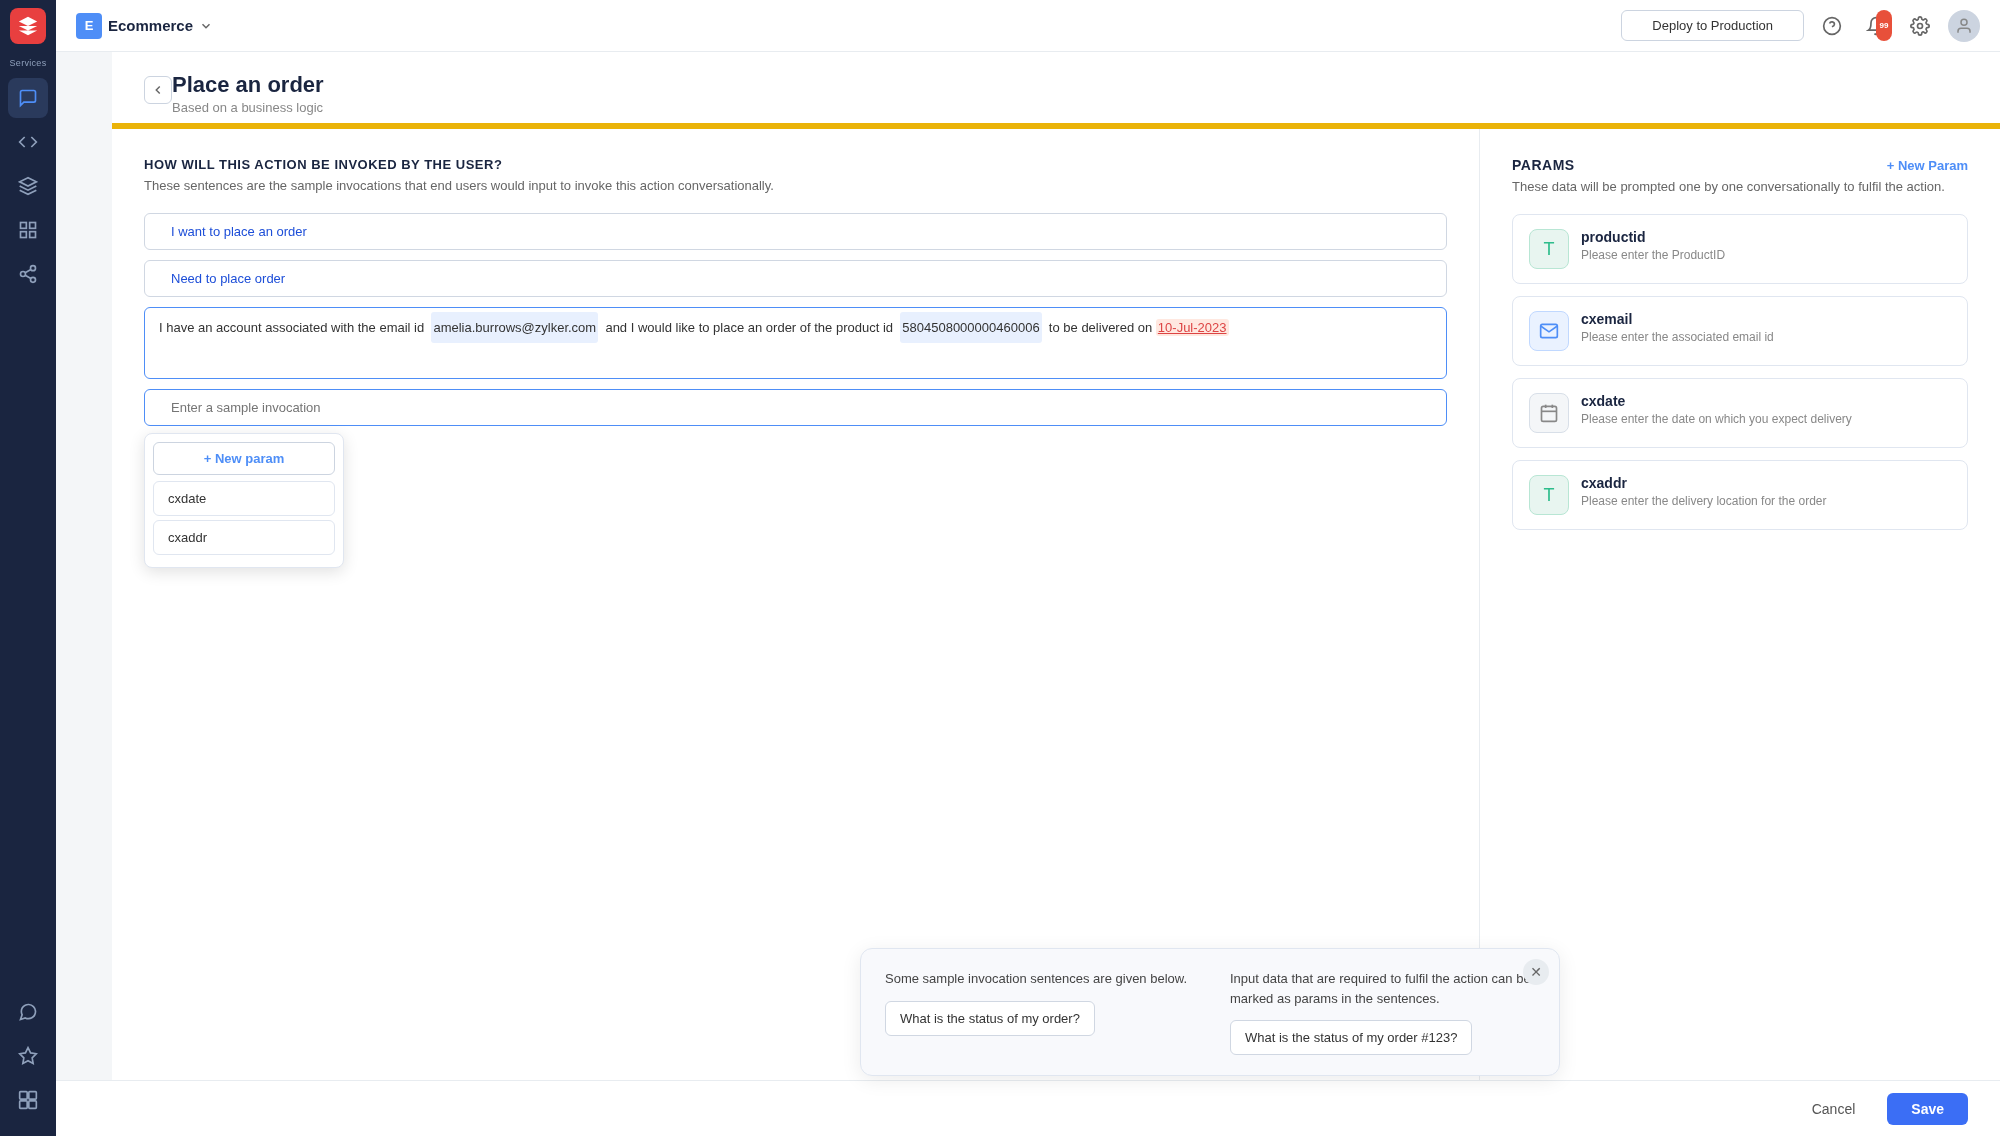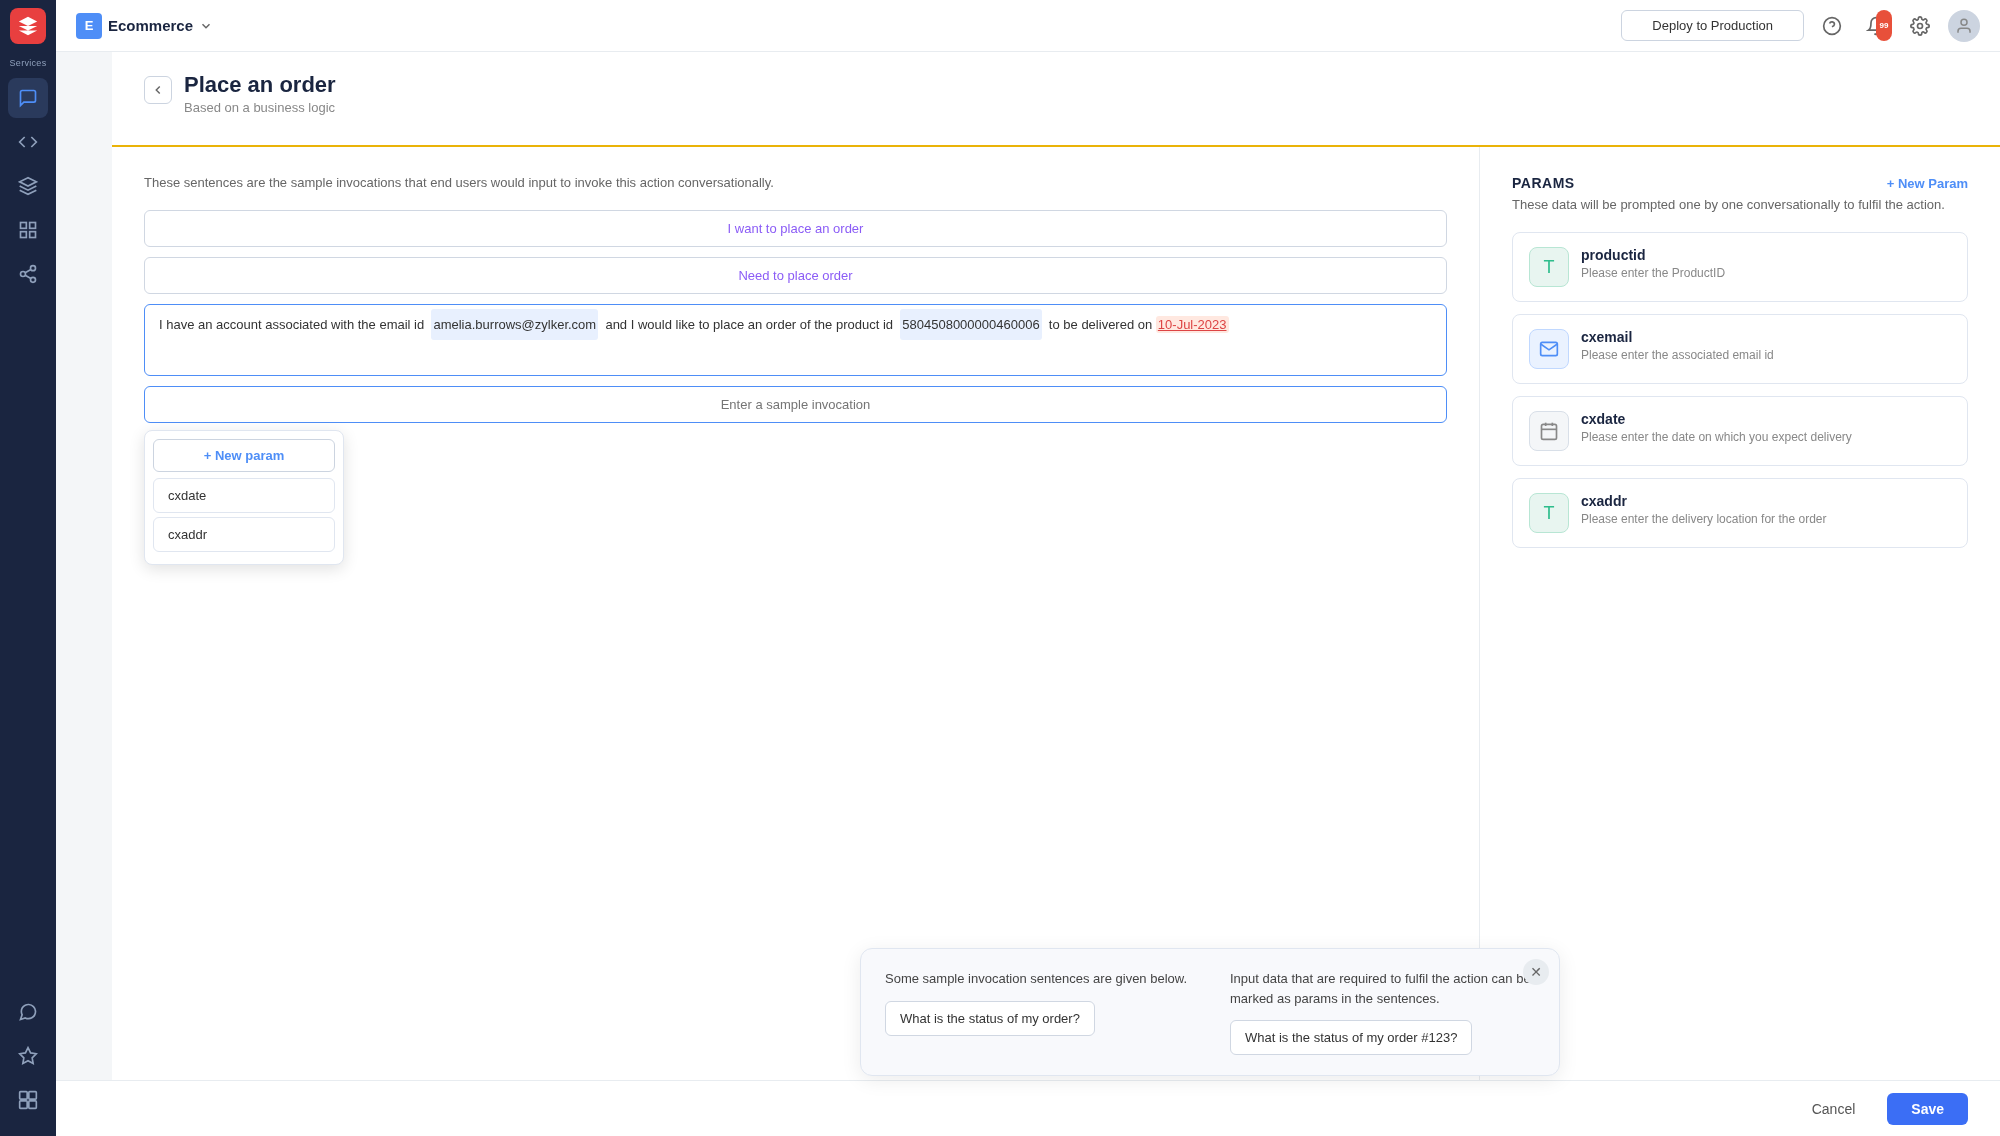--- a/index.html
+++ b/index.html
@@ -109,25 +109,24 @@
       margin-left: 56px;
       flex: 1;
       display: flex;
       flex-direction: column;
       background: white;
       overflow-y: auto;
     }
 
     
     .page-header {
-      padding: 20px 32px 30px;
+      padding: 20px 32px 8px;
       display: flex;
       align-items: flex-start;
-      gap: 12px;
-      border-bottom: 2px solid #eab308;
+      border-bottom: 6px solid #eab308;
     }
     .back-btn {
       width: 28px; height: 28px;
       border-radius: 6px;
       border: 1.5px solid #ccd4e0;
       display: flex; align-items: center; justify-content: center;
       cursor: pointer; color: #666; font-size: 14px; margin-top: 4px;
     }
     .page-title-area {}
     .page-title { font-size: 22px; font-weight: 700; color: #1a2540; }
@@ -162,24 +161,23 @@
     }
 
     
     .invocation-list { display: flex; flex-direction: column; gap: 10px; }
     .invocation-input {
       width: 100%;
       padding: 10px 26px;
       border: 1.5px solid #d0d7e2;
       border-radius: 6px;
       font-size: 13px;
-      color: #8b5cf6;
+      color: #1d4ed8;
       outline: none;
       background: white;
-      text-align: center;
     }
     .invocation-input.highlighted { border-color: #4e8ef7; }
     .highlighted-text { background: #e8f0fe; border-radius: 3px; padding: 8px 2px; }
     .highlighted-text-orange { background: #ffe8e0; border-radius: 3px; padding: 1px 2px; color: #d44; text-decoration: underline; }
 
     .textarea-invocation {
       width: 100%;
       padding: 10px 14px;
       border: 1.5px solid #4e8ef7;
       border-radius: 6px;
@@ -435,20 +433,21 @@
     </div>
     <div class="page-title-area">
       <div class="page-title">Place an order</div>
       <div class="page-subtitle">Based on a business logic</div>
     </div>
   </div>
 
   <div class="content-area">
 
     <div class="left-panel">
+      <div class="section-title">HOW WILL THIS ACTION BE INVOKED BY THE USER?</div>
       <div class="section-desc">These sentences are the sample invocations that end users would input to invoke this action conversationally.</div>
 
       <div class="invocation-list">
 
         <div class="invocation-row">
           <input class="invocation-input" type="text" value="I want to place an order" style="">
         </div>
 
         <div class="invocation-row">
           <input class="invocation-input" type="text" value="Need to place order" style="">

